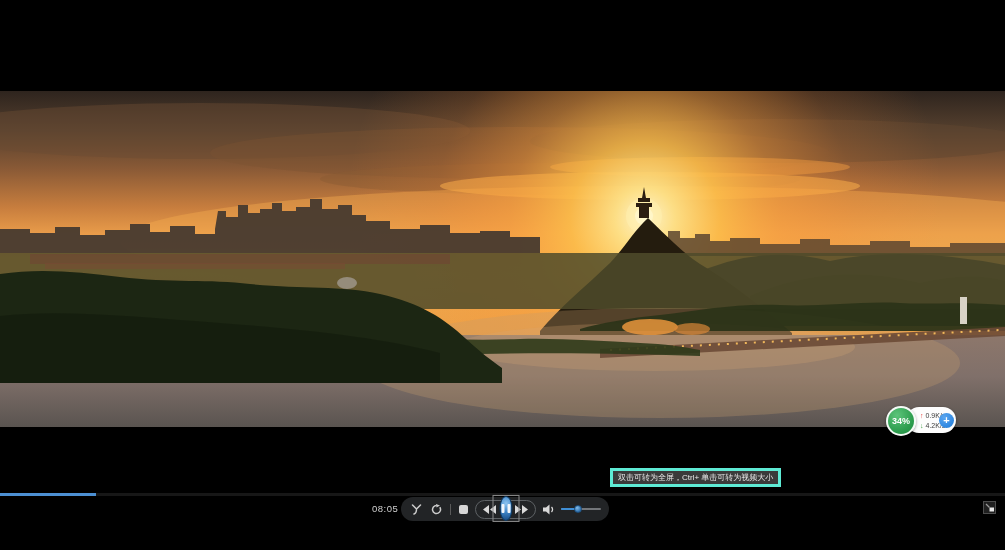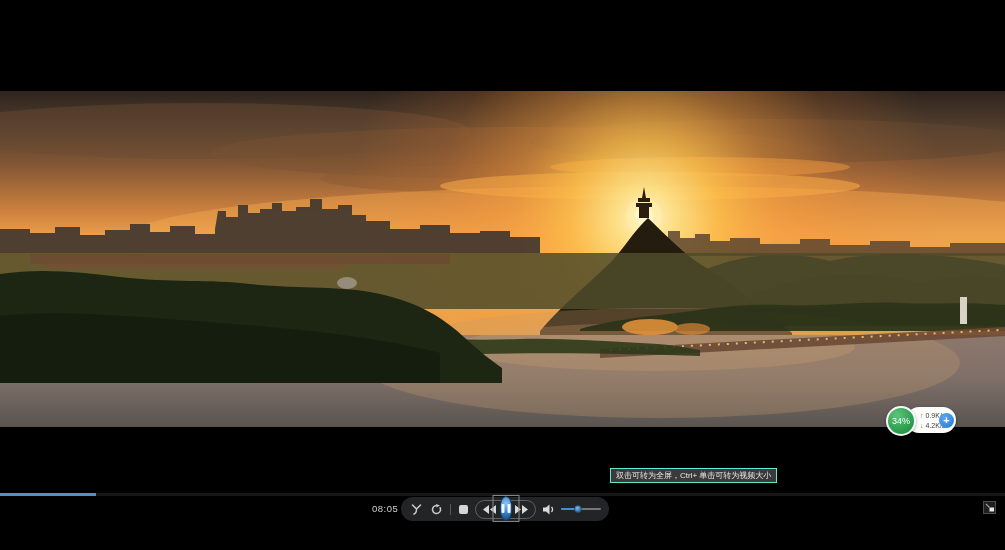--- a/index.html
+++ b/index.html
@@ -5,36 +5,36 @@
   html,body{margin:0;padding:0;background:#000;}
   .stage{position:relative;width:1005px;height:550px;background:#000;overflow:hidden;
          font-family:"Liberation Sans",sans-serif;}
 
   
   .video-frame{position:absolute;left:0;top:91px;width:1005px;height:336px;cursor:pointer;}
   .video-frame svg{display:block;}
 
   
   .tooltip{position:absolute;left:610px;top:468px;height:13px;line-height:13px;
-           background:#3a3a3a;border:1px solid #5eead4;color:#e8e8e8;
+           background:#3a3a3a;border:3px solid #5eead4;color:#e8e8e8;
            font-size:8px;padding:0 5px;white-space:nowrap;}
 
   
   .speed-widget{position:absolute;left:886px;top:404px;width:72px;height:33px;cursor:move;}
   .speed-pill{position:absolute;left:20px;top:3px;width:50px;height:26px;background:#fdfdfd;
               border-radius:13px;box-shadow:0 1px 3px rgba(0,0,0,.45);
               display:flex;flex-direction:column;justify-content:center;padding-left:14px;box-sizing:border-box;}
   .speed-row{display:flex;align-items:center;gap:2px;height:10px;font-size:7px;color:#3c3c3c;}
   .arrow-up{color:#e53935;font-size:7px;font-weight:bold;}
   .arrow-down{color:#43a047;font-size:7px;font-weight:bold;}
   .usage-ball{position:absolute;left:0;top:2px;width:26px;height:26px;border-radius:50%;
               background:radial-gradient(circle at 35% 28%,#5cc47a,#2e9e4f 62%,#1f8a40);
               border:2px solid rgba(255,255,255,.95);box-shadow:0 1px 3px rgba(0,0,0,.4);
               display:flex;align-items:center;justify-content:center;
-              color:#fff;font-size:9px;font-weight:normal;cursor:pointer;}
+              color:#fff;font-size:9px;font-weight:bold;cursor:pointer;}
   .plus-btn{position:absolute;left:53px;top:9px;width:15px;height:15px;border-radius:50%;
             background:radial-gradient(circle at 35% 30%,#5aa6f0,#2f87e0 70%);
             color:#fff;font-size:11px;font-weight:bold;line-height:14px;text-align:center;cursor:pointer;}
 
   
   .seekbar{position:absolute;left:0;top:493px;width:1005px;height:3px;background:#171717;cursor:pointer;}
   .seekbar-fill{height:100%;background:#4c8fd2;}
 
   
   .time-label{position:absolute;left:372px;top:503px;font-size:9.5px;color:#cfcfcf;letter-spacing:.5px;}

